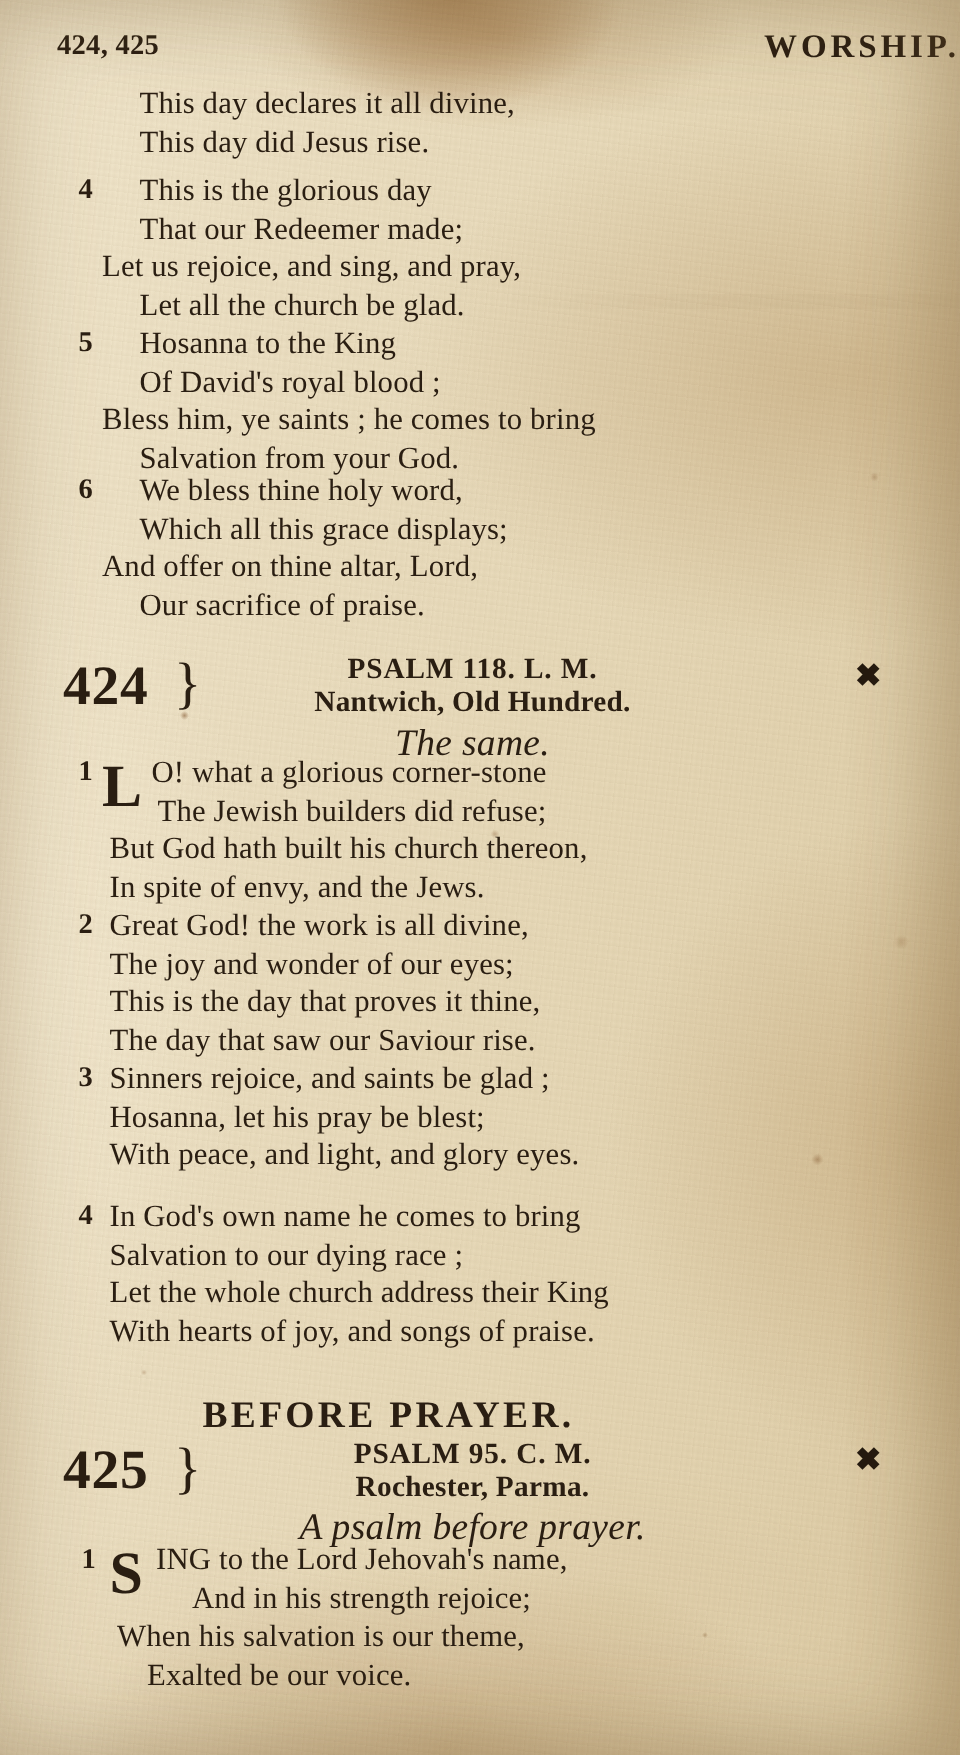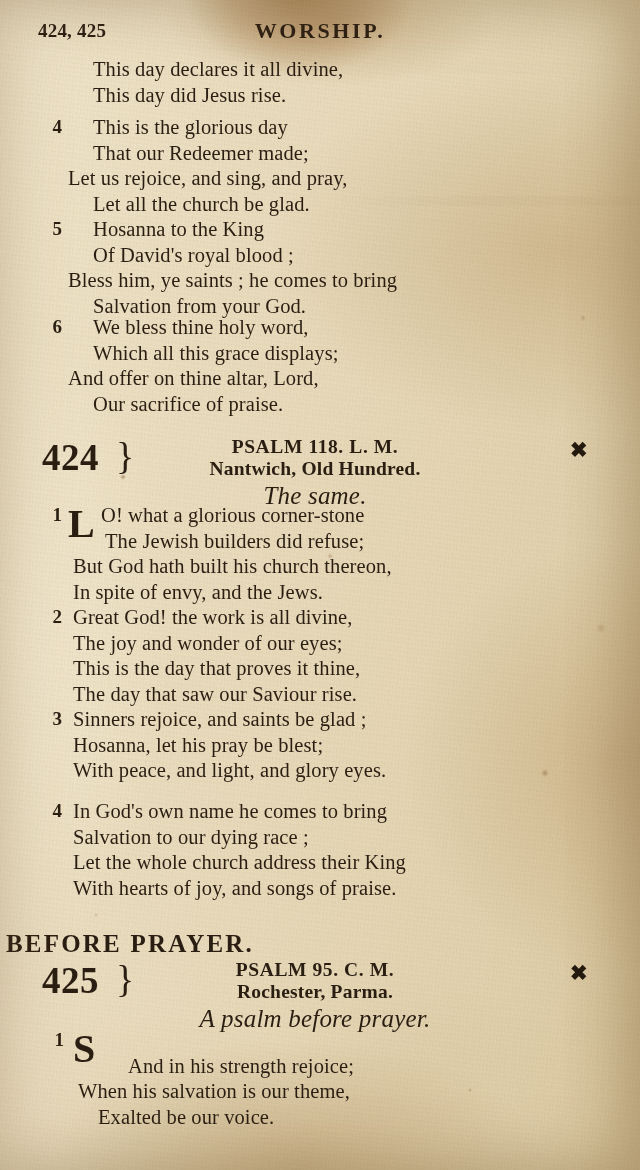--- a/index.html
+++ b/index.html
@@ -89,21 +89,21 @@
     top: 2px;
     font-size: 19px;
     font-weight: bold;
     letter-spacing: 0.2px;
   }
   #head-title {
     position: absolute;
     left: 0;
     top: 0;
     width: 640px;
-    text-align: center;
+    text-align: right;
     font-size: 22px;
     font-weight: bold;
     letter-spacing: 2.6px;
     box-sizing: border-box;
   }
 
   
   .stanza {
     position: absolute;
     left: 0;
@@ -186,21 +186,21 @@
     line-height: 1;
     color: #241a10;
   }
 
   
   #section-head {
     position: absolute;
     left: 0;
     top: 930px;
     width: 512px;
-    text-align: left;
+    text-align: center;
     font-size: 25px;
     font-weight: bold;
     letter-spacing: 2.2px;
     padding-left: 6px;
     box-sizing: border-box;
   }
 
   
   .dropcap {
     position: absolute;
@@ -380,20 +380,21 @@
       <span class="hymn-psalm" style="top:4px">PSALM 95.   C. M.</span>
       <span class="hymn-tunes" style="top:26px">Rochester, Parma.</span>
       <span class="hymn-sub" style="top:50px">A psalm before prayer.</span>
       <span class="ornament" style="left:570px; top:8px">✖</span>
     </div>
 
     <div class="stanza" style="top:1029px">
       <div class="vline">
         <span class="vnum" style="left:42px">1</span>
         <span class="dropcap" style="left:73px; top:0px">S</span>
+        <span class="vtext" style="left:104px">ING to the Lord Jehovah's name,</span>
       </div>
       <div class="vline">
         <span class="vtext" style="left:128px">And in his strength rejoice;</span>
       </div>
       <div class="vline">
         <span class="vtext i-cm-a">When his salvation is our theme,</span>
       </div>
       <div class="vline">
         <span class="vtext i-cm-b">Exalted be our voice.</span>
       </div>

